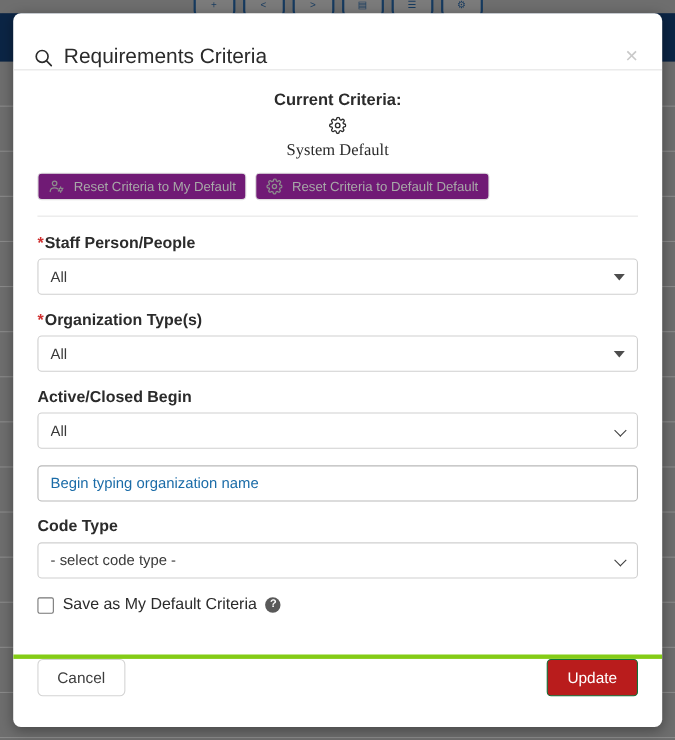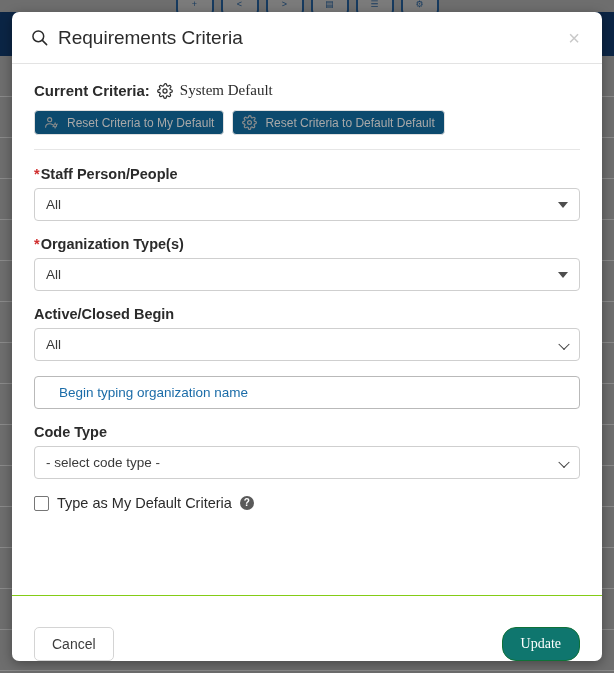--- a/index.html
+++ b/index.html
@@ -88,21 +88,21 @@
     flex-direction: column;
     overflow: hidden;
   }
 
   
   #modal-header {
     height: 52px;
     min-height: 52px;
     border-bottom: 1px solid #e3e3e3;
     display: flex;
-    align-items: center;
+    align-items: flex-end;
     padding: 0 18px 0 18px;
     box-sizing: border-box;
     gap: 39px;
   }
   #modal-title-wrap {
     display: flex;
     align-items: center;
     gap: 9px;
     flex: 1;
   }
@@ -131,34 +131,35 @@
     overflow: hidden;
   }
 
   #current-criteria-row {
     display: flex;
     align-items: center;
     gap: 7px;
     font-size: 15px;
     color: #2b2b2b;
     margin-bottom: 11px;
+    flex-direction: column;
   }
   #current-criteria-label { font-weight: bold; }
   #current-criteria-value { font-weight: 400; font-family: Liberation Serif, serif; }
 
   #reset-buttons {
     display: flex;
     gap: 8px;
     margin-bottom: 14px;
   }
   .reset-btn {
     display: flex;
     align-items: center;
     gap: 8px;
-    background: #0c4a6e;
+    background: #701a75;
     border: 1px solid #e0e0e0;
     border-radius: 4px;
     color: #a8a8a8;
     font-size: 12px;
     padding: 4px 9px;
     font-family: "Liberation Sans", sans-serif;
     cursor: default;
   }
   .reset-btn .ico { color: #8d8d8d; display:flex; }
 
@@ -230,21 +231,21 @@
     border-bottom: 1.6px solid #3d3d3d;
     pointer-events: none;
   }
 
   .text-input {
     width: 100%;
     height: 33px;
     border: 1px solid #b9b9b9;
     border-radius: 4px;
     background: #fff;
-    padding: 0 24px;
+    padding: 0 11px;
     box-sizing: border-box;
     font-size: 13.5px;
     color: #1b6ca8;
     font-family: "Liberation Sans", sans-serif;
   }
   .text-input::placeholder { color: #1b6ca8; opacity: 1; }
 
   #save-default-row {
     display: flex;
     align-items: center;
@@ -279,45 +280,45 @@
     align-items: center;
     justify-content: center;
     cursor: pointer;
     line-height: 1;
   }
 
   
   #modal-footer {
     height: 66px;
     min-height: 66px;
-    border-top: 1px solid #84cc16;
-    display: flex;
-    align-items: flex-end;
+    border-top: 4px solid #84cc16;
+    display: flex;
+    align-items: flex-start;
     justify-content: space-between;
     padding: 0 22px;
     box-sizing: border-box;
   }
   #cancel-button {
     background: #fff;
     border: 1px solid #d4d4d4;
     border-radius: 5px;
     color: #3d3d3d;
     font-size: 14px;
     padding: 8px 17px;
     font-family: "Liberation Sans", sans-serif;
     cursor: pointer;
   }
   #update-button {
-    background: #0f766e;
+    background: #b91c1c;
     border: 1px solid #0f7138;
-    border-radius: 14px;
+    border-radius: 4px;
     color: #fff;
     font-size: 14px;
     padding: 8px 18px;
-    font-family: Liberation Serif, serif;
+    font-family: Liberation Sans, sans-serif;
     cursor: pointer;
   }
 </style>
 </head>
 <body>
 
 <div id="backdrop">
   <div id="bg-navbar"></div>
   <div id="bg-toolbar-icons">
     <div class="bg-icon">+</div>
@@ -442,21 +443,21 @@
       <div class="select-wrap">
         <select class="native-select">
           <option>- select code type -</option>
         </select>
         <span class="select-chevron"></span>
       </div>
     </div>
 
     <div id="save-default-row">
       <input type="checkbox" id="save-default-checkbox" style="">
-      <span id="save-default-label">Type as My Default Criteria</span>
+      <span id="save-default-label">Save as My Default Criteria</span>
       <span id="help-icon">?</span>
     </div>
 
   </div>
 
   <div id="modal-footer">
     <button id="cancel-button">Cancel</button>
     <button id="update-button">Update</button>
   </div>
 

